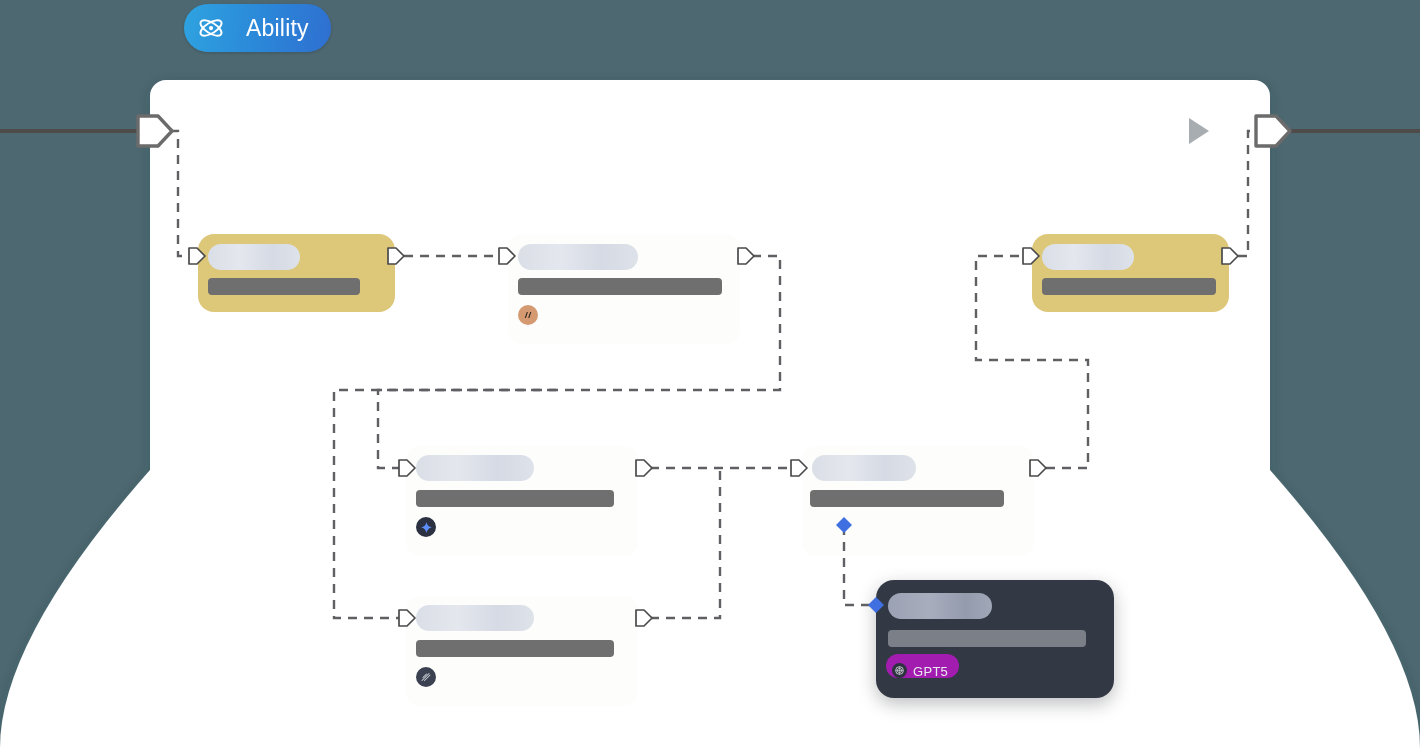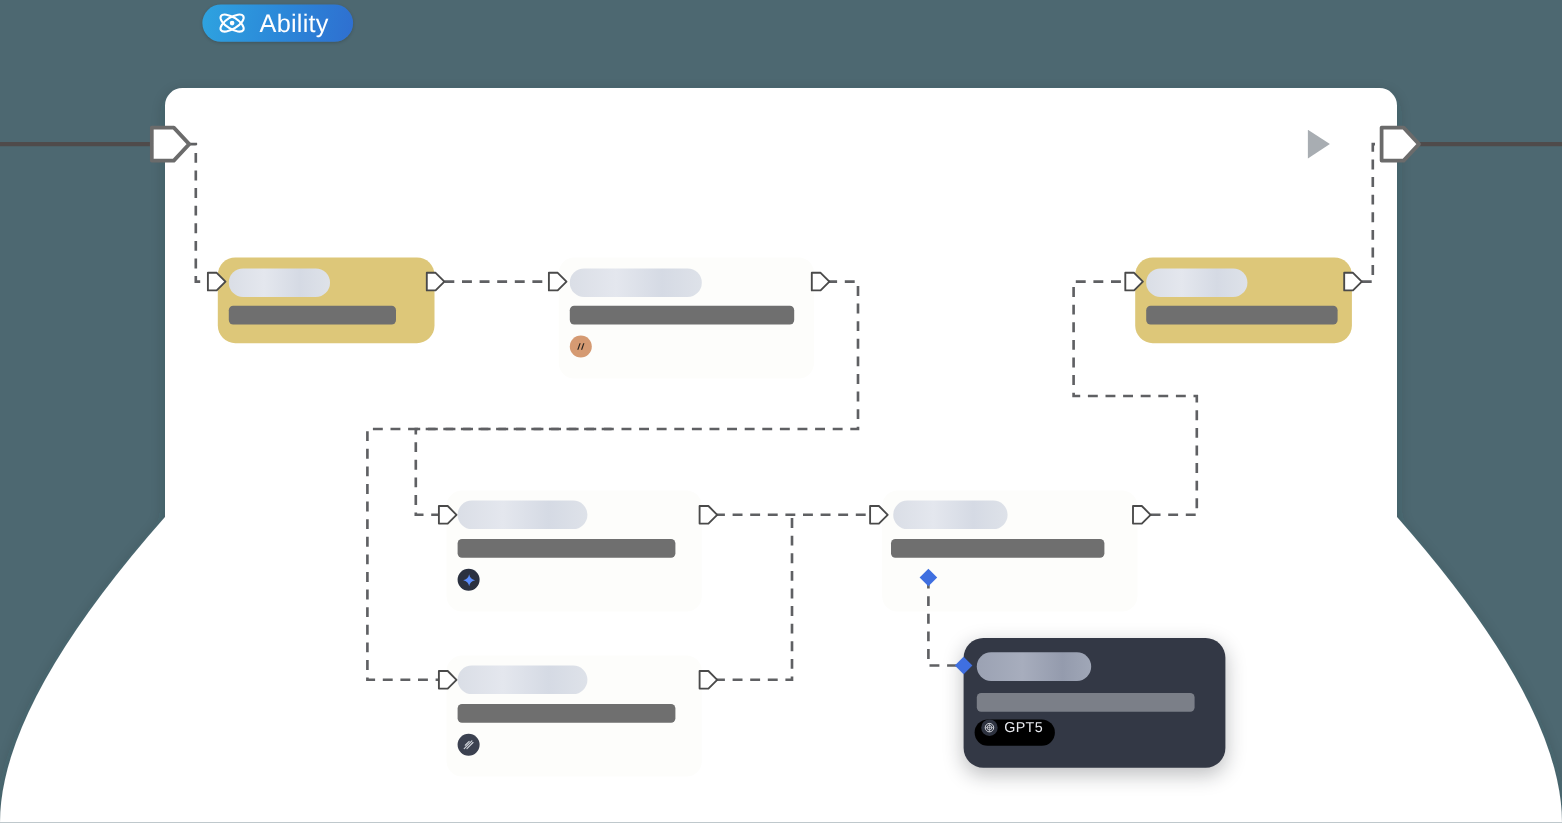--- a/index.html
+++ b/index.html
@@ -30,27 +30,27 @@
     width: 1420px;
     height: 748px;
     pointer-events: none;
   }
 
   
   .ability-pill {
     position: absolute;
     left: 184px;
     top: 4px;
-    height: 34px;
+    height: 48px;
     padding: 0 22px 0 12px;
     border-radius: 24px;
     background: linear-gradient(100deg, #2ea3e0 0%, #2b86d8 55%, #2f6fd0 100%);
     display: flex;
     align-items: center;
-    gap: 10px;
+    gap: 20px;
     box-shadow: 0 1px 3px rgba(0,0,0,0.18);
   }
   .ability-pill .atom-ico {
     width: 30px; height: 30px;
     display: block;
   }
   .ability-pill .label {
     color: #ffffff;
     font-size: 23px;
     font-weight: 400;
@@ -106,25 +106,25 @@
     justify-content: center;
   }
   .badge-circle.claude { background: #d59a72; }
   .badge-circle.gemini { background: #2b3140; }
   .badge-circle.dark   { background: #3b4150; }
 
   .model-chip {
     position: absolute;
     height: 24px;
     display: flex;
-    align-items: flex-start;
+    align-items: flex-end;
     gap: 6px;
     padding: 0 11px 0 6px;
     border-radius: 12px;
-    background: #000000;
+    background: #a21caf;
   }
   .model-chip .chip-ico {
     width: 15px; height: 15px;
     border-radius: 50%;
     background: #2d323f;
     display: flex; align-items: center; justify-content: center;
   }
   .model-chip .chip-label {
     color: #e9ebf0;
     font-size: 13px;

